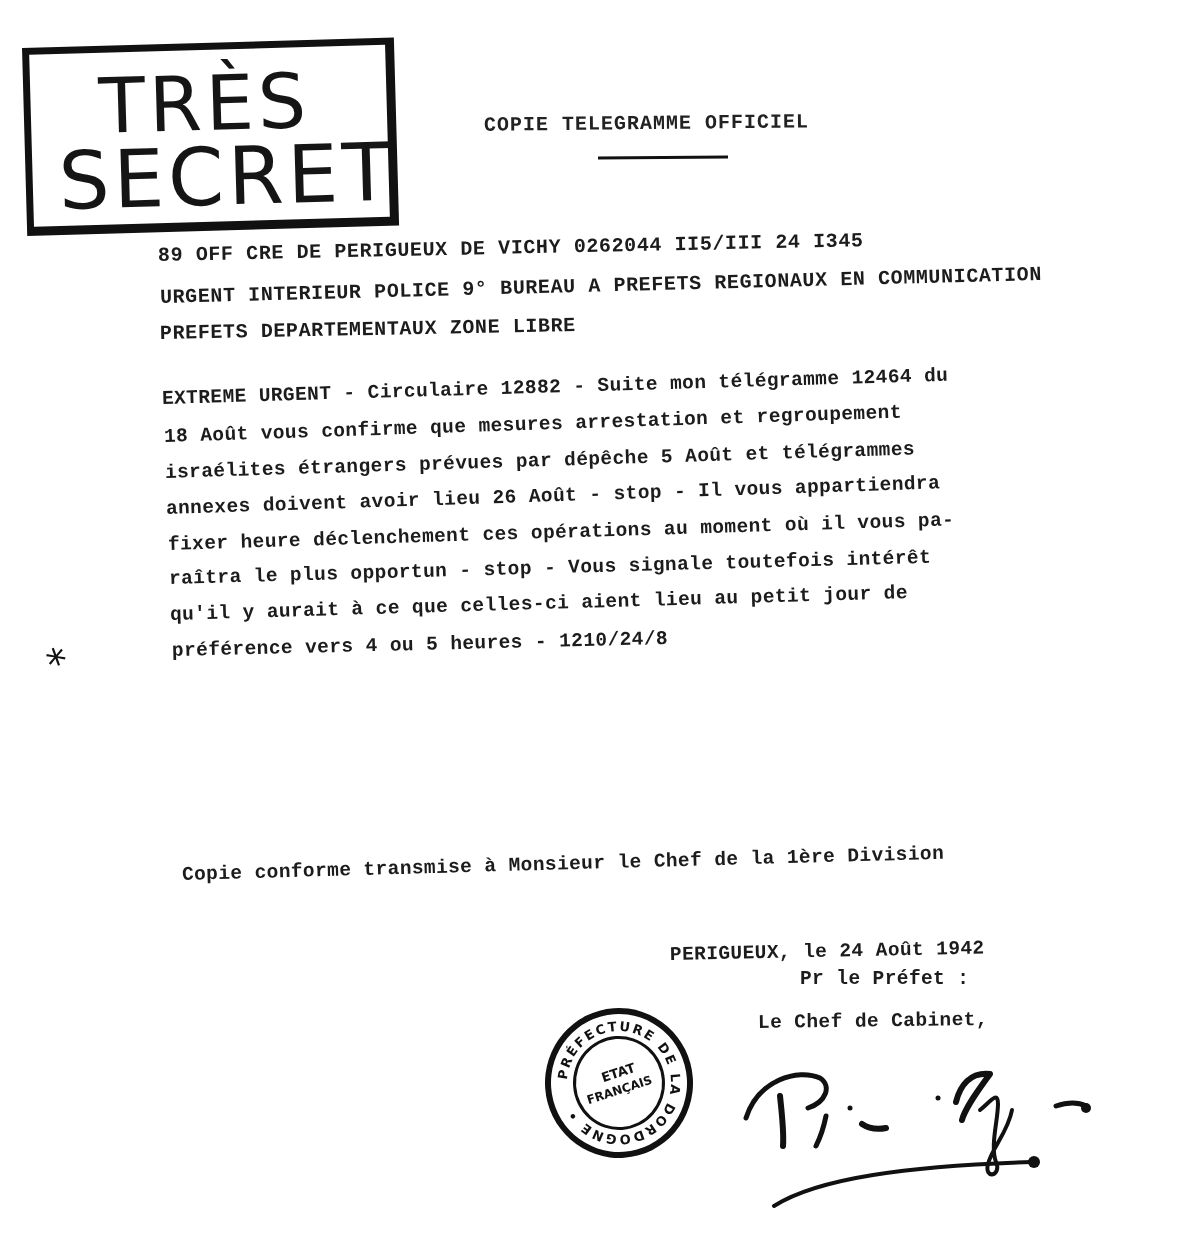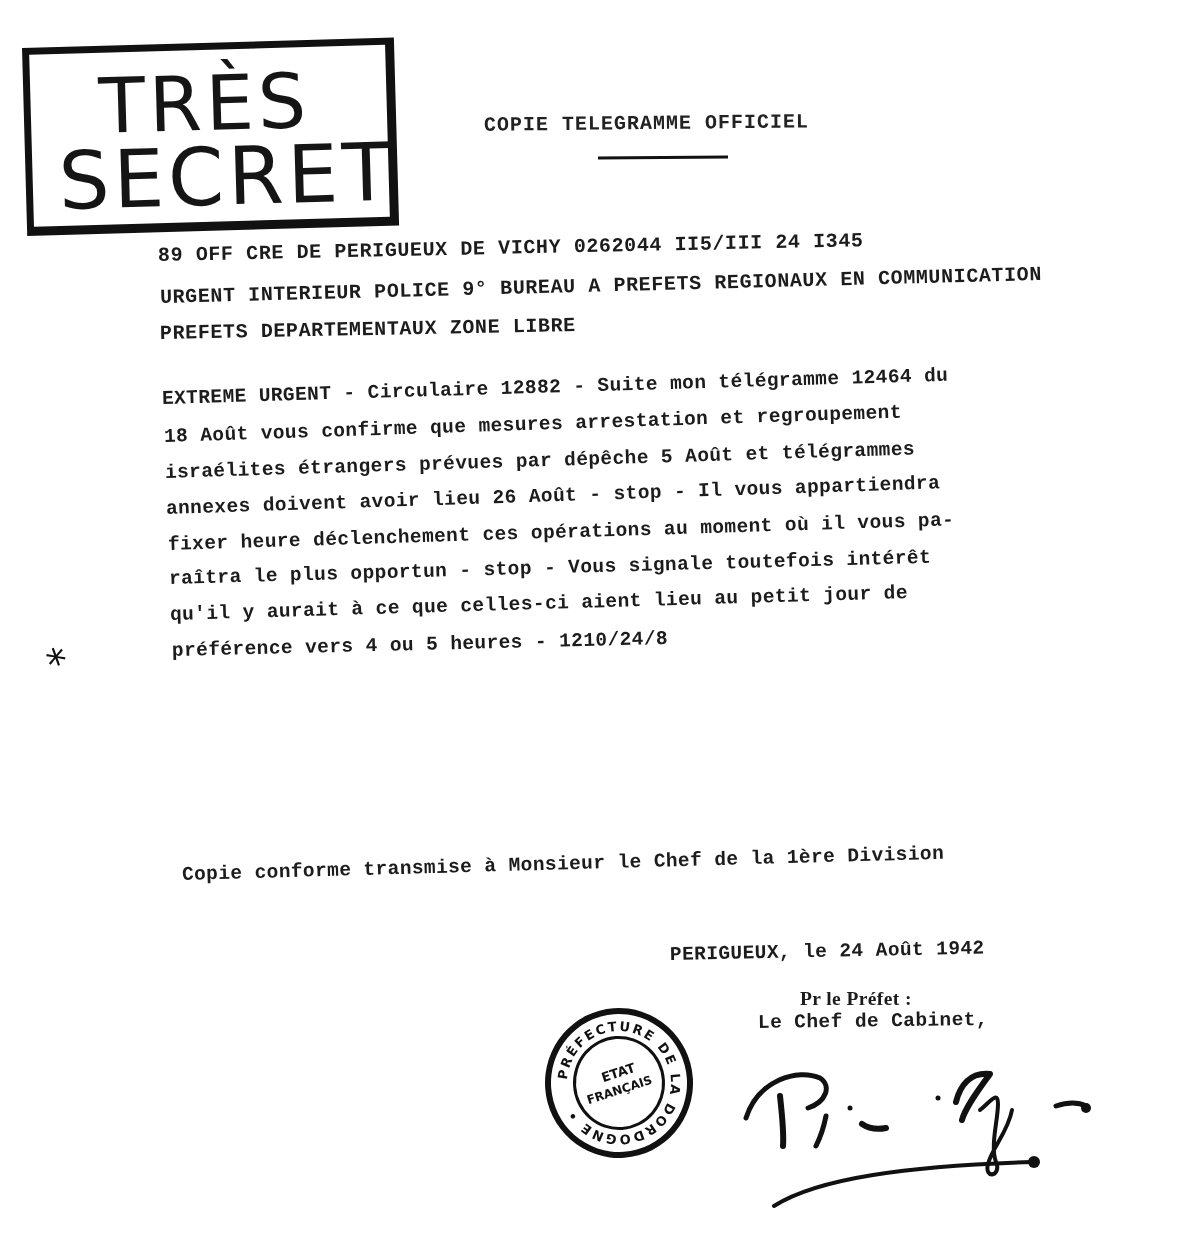--- a/index.html
+++ b/index.html
@@ -81,21 +81,21 @@
 <div class="line body" style="left:169px; top:568px; transform:rotate(-1.6deg);">raîtra le plus opportun - stop - Vous signale toutefois intérêt</div>
 <div class="line body" style="left:170px; top:604px; transform:rotate(-1.7deg);">qu'il y aurait à ce que celles-ci aient lieu au petit jour de</div>
 <div class="line body" style="left:172px; top:640px; transform:rotate(-1.4deg);">préférence vers 4 ou 5 heures - 1210/24/8</div>
 
 <div class="asterisk">*</div>
 
 <div class="line body" style="left:182px; top:864px; transform:rotate(-1.6deg);">Copie conforme transmise à Monsieur le Chef de la 1ère Division</div>
 
 <div class="line body" style="left:670px; top:944px; transform:rotate(-1.2deg);">PERIGUEUX, le 24 Août 1942</div>
 
-<div class="line body" style="left:800px; top:988px;font-family:Liberation Serif, serif;">Pr le Préfet :</div>
+<div class="line body" style="left:800px; top:968px;">Pr le Préfet :</div>
 <div class="line body" style="left:758px; top:1012px; transform:rotate(-0.8deg);">Le Chef de Cabinet,</div>
 
 <div class="seal">
   <svg width="148" height="150" viewBox="0 0 148 150">
     <defs>
       <path id="ringPath" d="M 74 75 m -52 0 a 52 52 0 1 1 104 0 a 52 52 0 1 1 -104 0"></path>
     </defs>
     <text font-family="DejaVu Sans, sans-serif" font-size="13" font-weight="bold" fill="#111" letter-spacing="2">
       <textPath href="#ringPath" startOffset="2%">PRÉFECTURE DE LA DORDOGNE •</textPath>
     </text>

